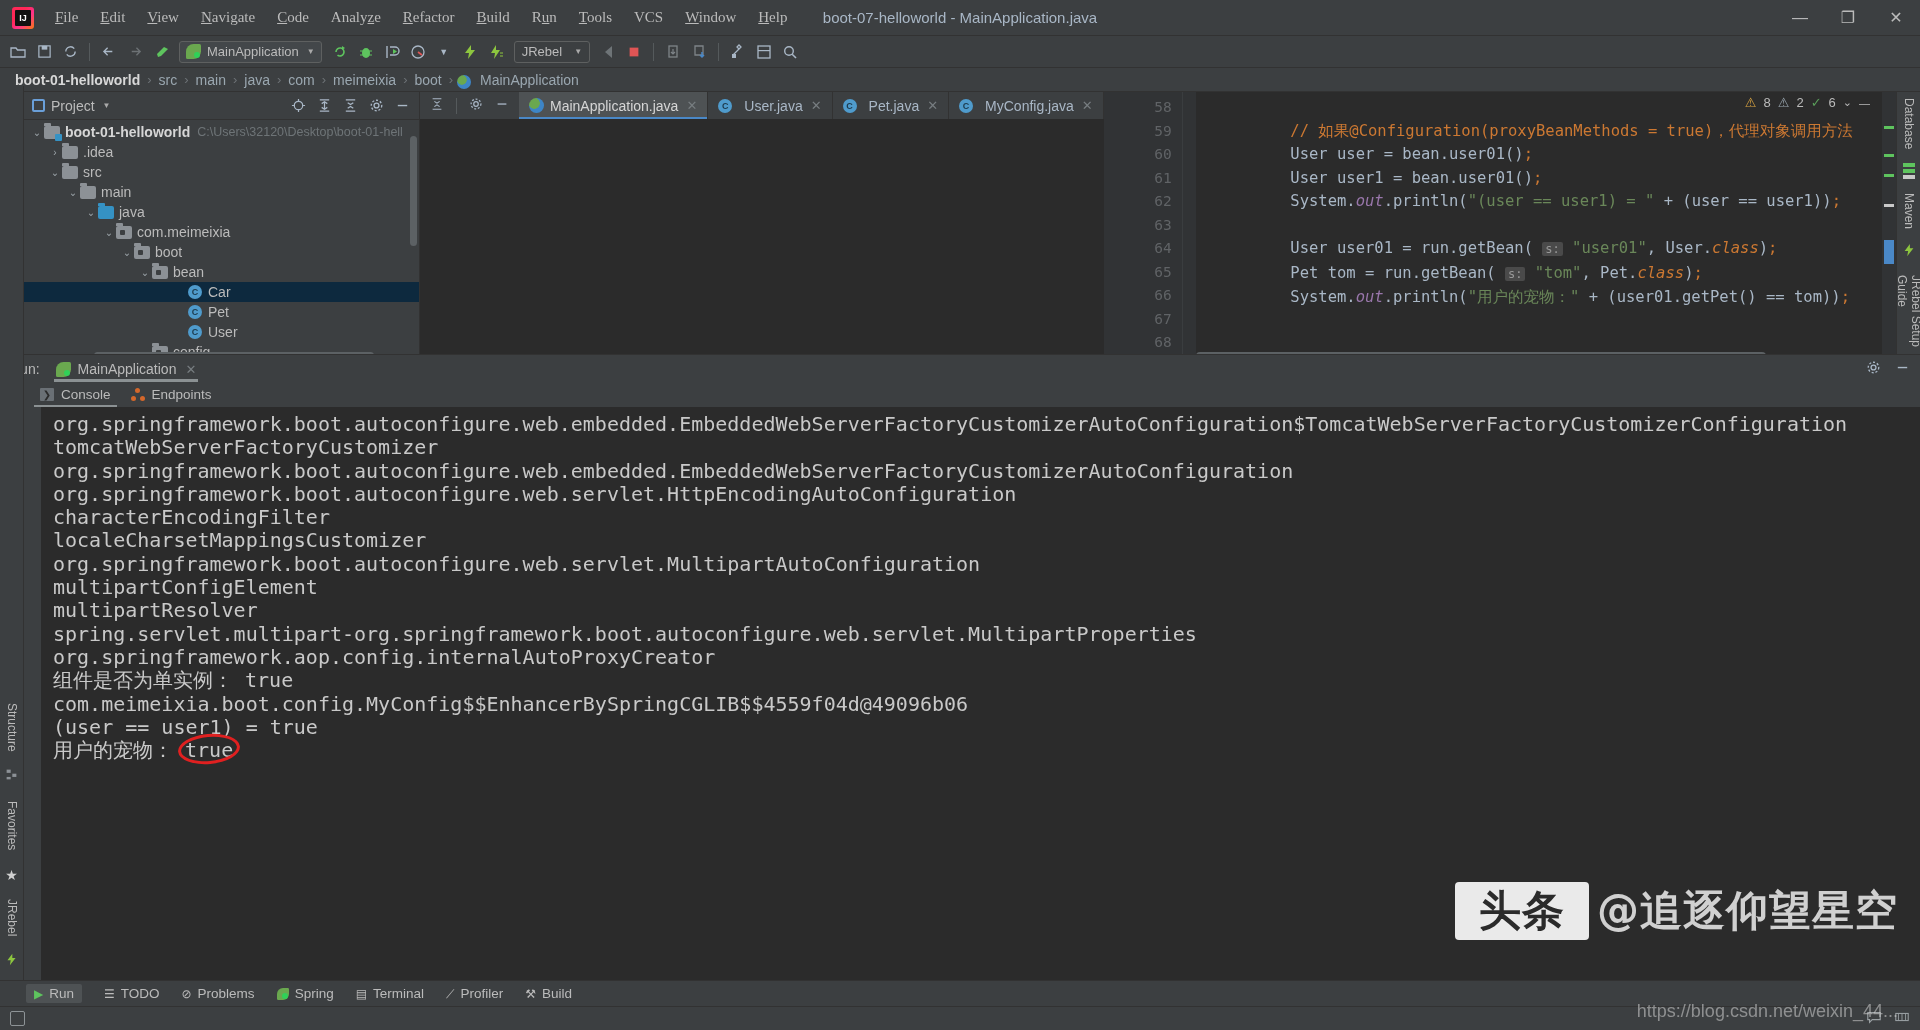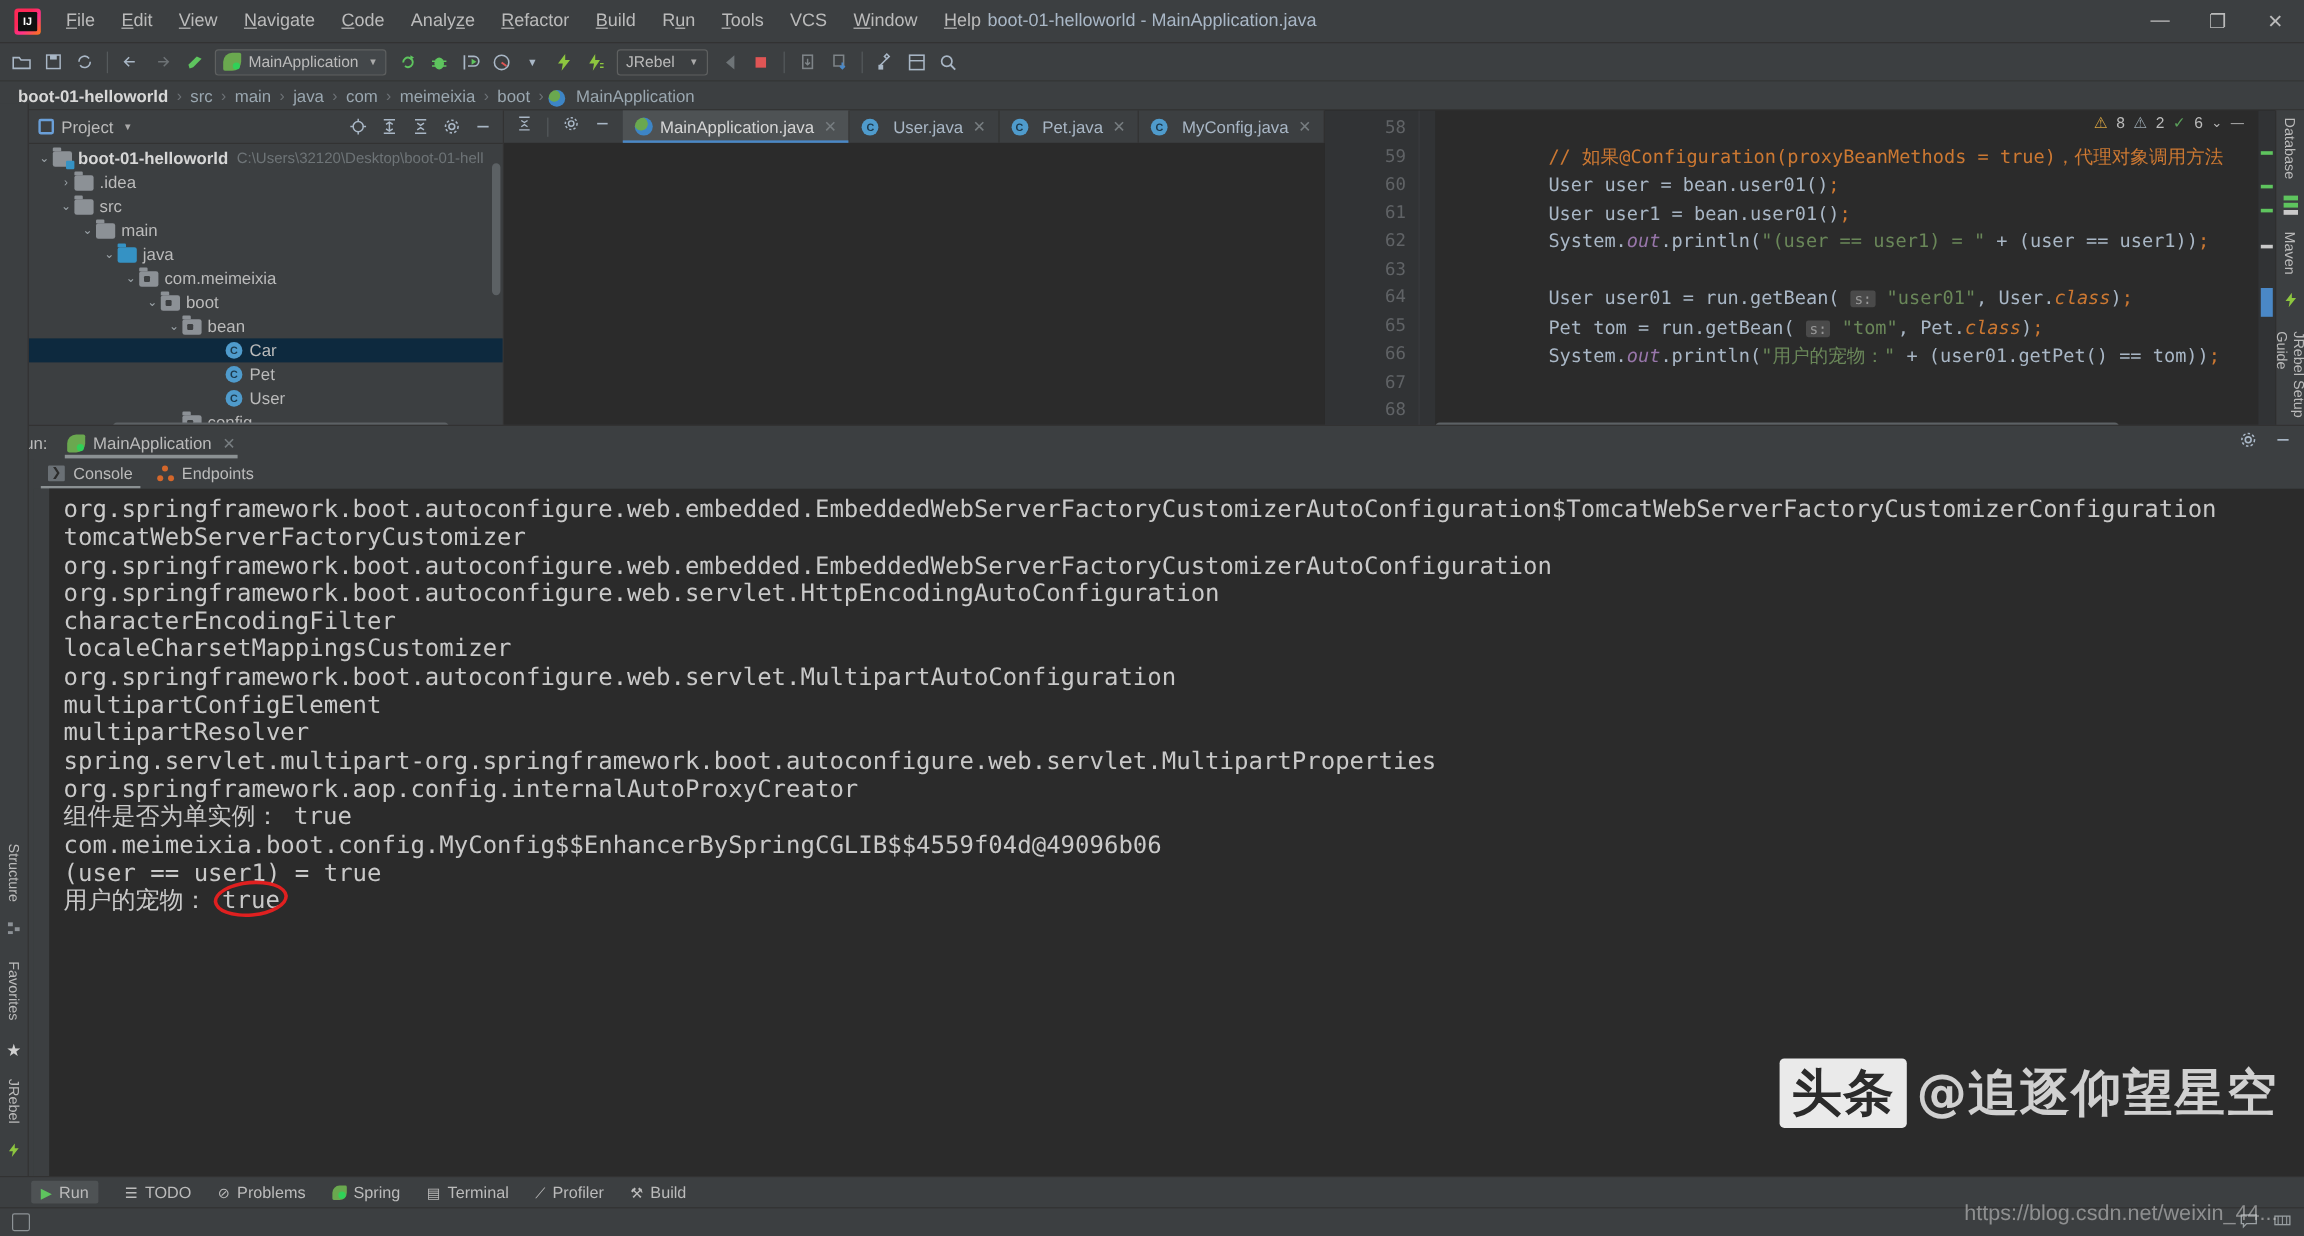--- a/index.html
+++ b/index.html
@@ -20,21 +20,21 @@
   .ij-logo {
     width: 22px; height: 22px; margin: 0 10px 0 12px; border-radius: 3px;
     background: linear-gradient(135deg,#fe2857 0%,#fe2857 35%,#ff318c 60%,#f97a12 100%);
     position: relative; flex: none;
   }
   .ij-logo::after {
     content: "IJ"; position: absolute; inset: 3px; background: #111; color: #fff;
     font-size: 9px; font-weight: bold; display: flex; align-items: center; justify-content: center;
     border-radius: 1px;
   }
-  .menubar { display: flex; align-items: center; gap: 0px; }
+  .menubar { display: flex; align-items: center; gap: 0px; font-family: Liberation Serif, serif; }
   .menu-item {
     padding: 4px 11px; font-size: 15px; color: #bbbbbb; cursor: default; white-space: nowrap;
   }
   .menu-item .u { text-decoration: underline; }
   .title-center {
     position: absolute; left: 0; right: 0; text-align: center; font-size: 15px; color: #a9b7c6;
     pointer-events: none;
   }
   .win-controls { margin-left: auto; display: flex; align-items: center; z-index: 2; }
   .win-btn {
@@ -251,21 +251,21 @@
     color: #c9c9c9; overflow: hidden; position: relative; white-space: pre;
   }
   .console-left-strip { width: 12px; background: #3c3f41; flex: none; }
   .watermark {
     position: absolute; right: 22px; bottom: 40px; font-size: 42px; color: rgba(255,255,255,0.78);
     font-weight: bold; letter-spacing: 1px; z-index: 20; pointer-events: none;
     font-family: "DejaVu Sans", sans-serif;
   }
   .wm-badge {
     display: inline-block; background: rgba(255,255,255,0.9); color: #2b2b2b;
-    padding: 1px 10px; border-radius: 4px; margin-right: 8px;
+    padding: 1px 24px; border-radius: 4px; margin-right: 8px;
   }
   .wm-url {
     position: absolute; right: 22px; bottom: 8px; font-size: 18px; color: rgba(210,210,210,0.55); z-index: 20;
   }
 
   
   .bottombar {
     height: 26px; background: #3c3f41; display: flex; align-items: center;
     padding-left: 26px; gap: 22px; border-top: 1px solid #323232;
   }
@@ -305,21 +305,21 @@
       <div class="menu-item"><span class="u">C</span>ode</div>
       <div class="menu-item">Analy<span class="u">z</span>e</div>
       <div class="menu-item"><span class="u">R</span>efactor</div>
       <div class="menu-item"><span class="u">B</span>uild</div>
       <div class="menu-item">R<span class="u">u</span>n</div>
       <div class="menu-item"><span class="u">T</span>ools</div>
       <div class="menu-item">VCS</div>
       <div class="menu-item"><span class="u">W</span>indow</div>
       <div class="menu-item"><span class="u">H</span>elp</div>
     </div>
-    <div class="title-center">boot-01-helloworld - MainApplication.java</div>
+    <div class="title-center">boot-07-helloworld - MainApplication.java</div>
     <div class="win-controls">
       <div class="win-btn">—</div>
       <div class="win-btn">❐</div>
       <div class="win-btn close">✕</div>
     </div>
   </div>
 
   <div class="toolbar">
     <div class="tb-icon">
       <svg width="16" height="16" viewBox="0 0 16 16">

